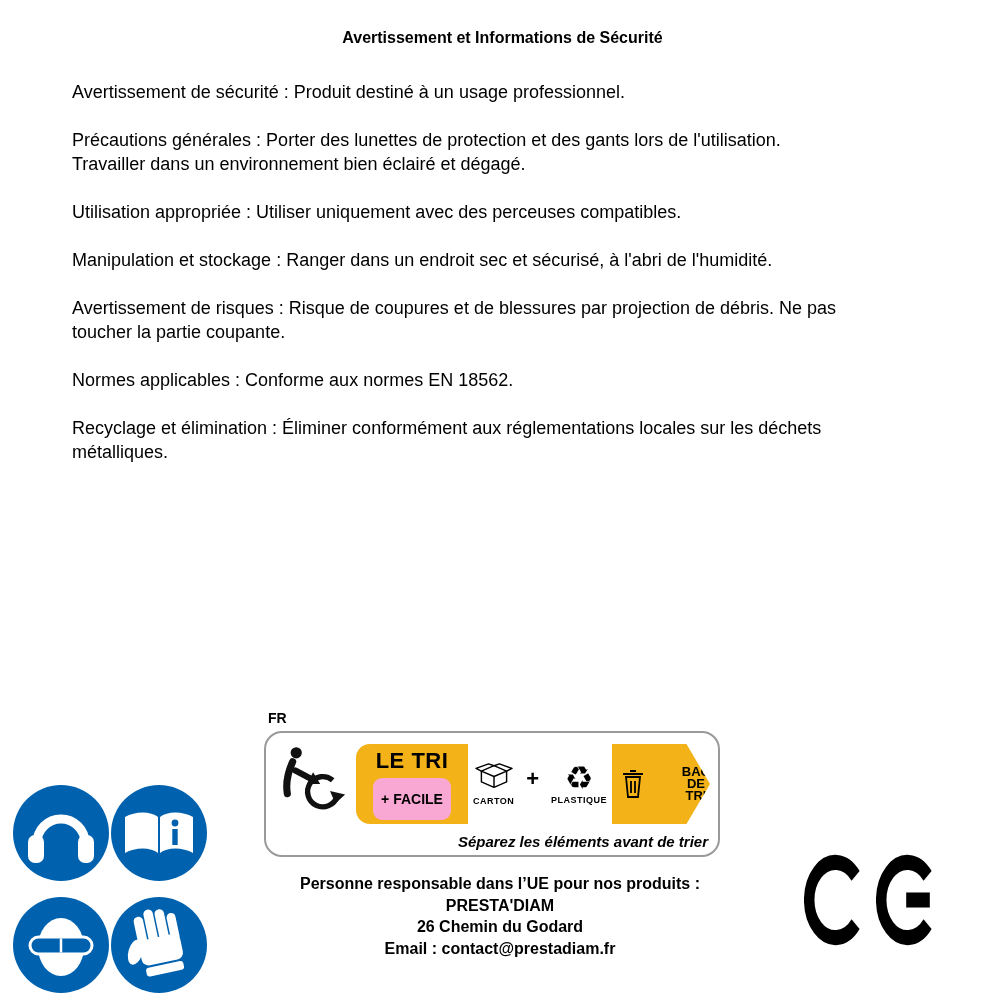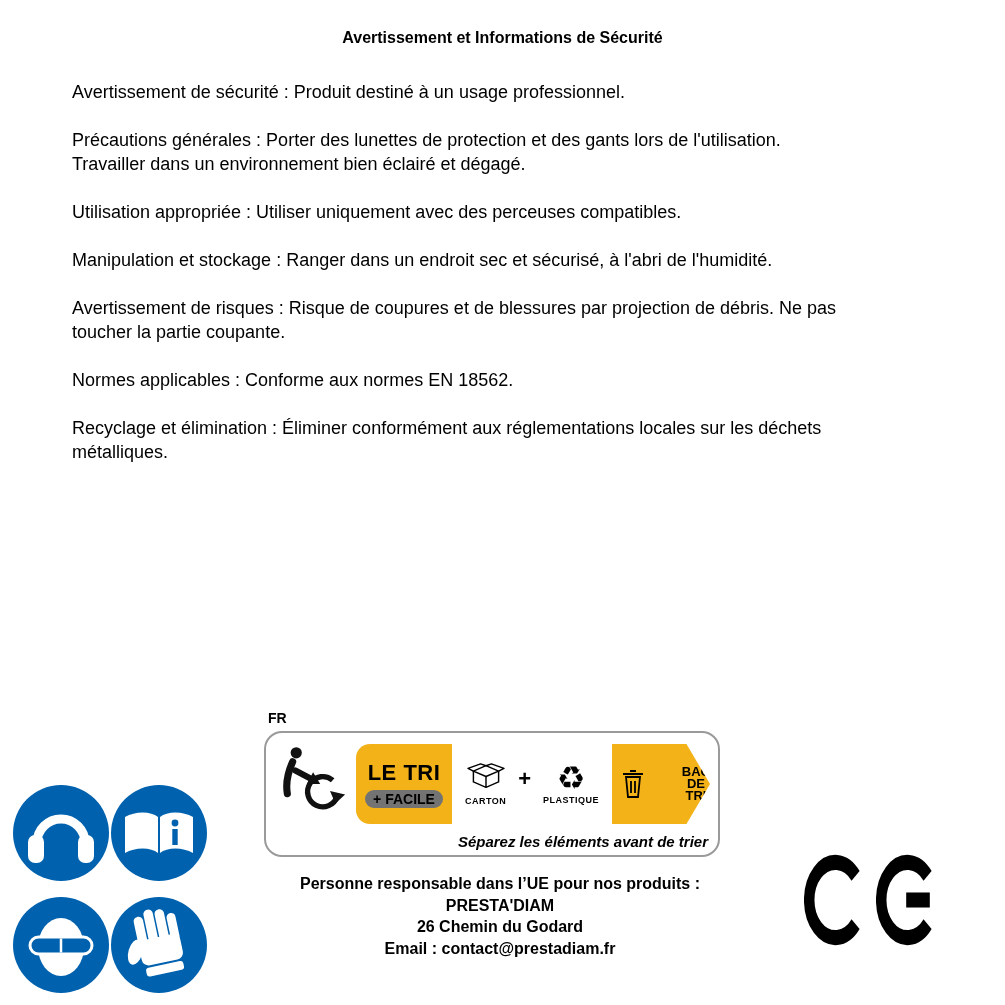--- a/index.html
+++ b/index.html
@@ -81,38 +81,38 @@
   }
   .triman svg { width: 100%; height: 100%; }
 
   .banner {
     position: absolute;
     left: 90px; top: 11px;
     width: 354px; height: 80px;
     display: flex;
   }
   .banner-yellow {
-    width: 96px;
+    width: 112px;
     background: var(--yellow);
     border-radius: 14px 0 0 14px;
     display: flex;
     flex-direction: column;
     align-items: center;
     justify-content: center;
     gap: 4px;
   }
   .letri {
     font-size: 22px;
     font-weight: bold;
     letter-spacing: 0.5px;
   }
   .facile-pill {
-    background: #737373;
+    background: #f9a8d4;
     border-radius: 9px;
-    padding: 1px 8px;
+    padding: 13px 8px;
     font-size: 14px;
     font-weight: bold;
     white-space: nowrap;
   }
   .banner-mid {
     flex: 1;
     background: #fff;
     display: flex;
     align-items: center;
     justify-content: center;

